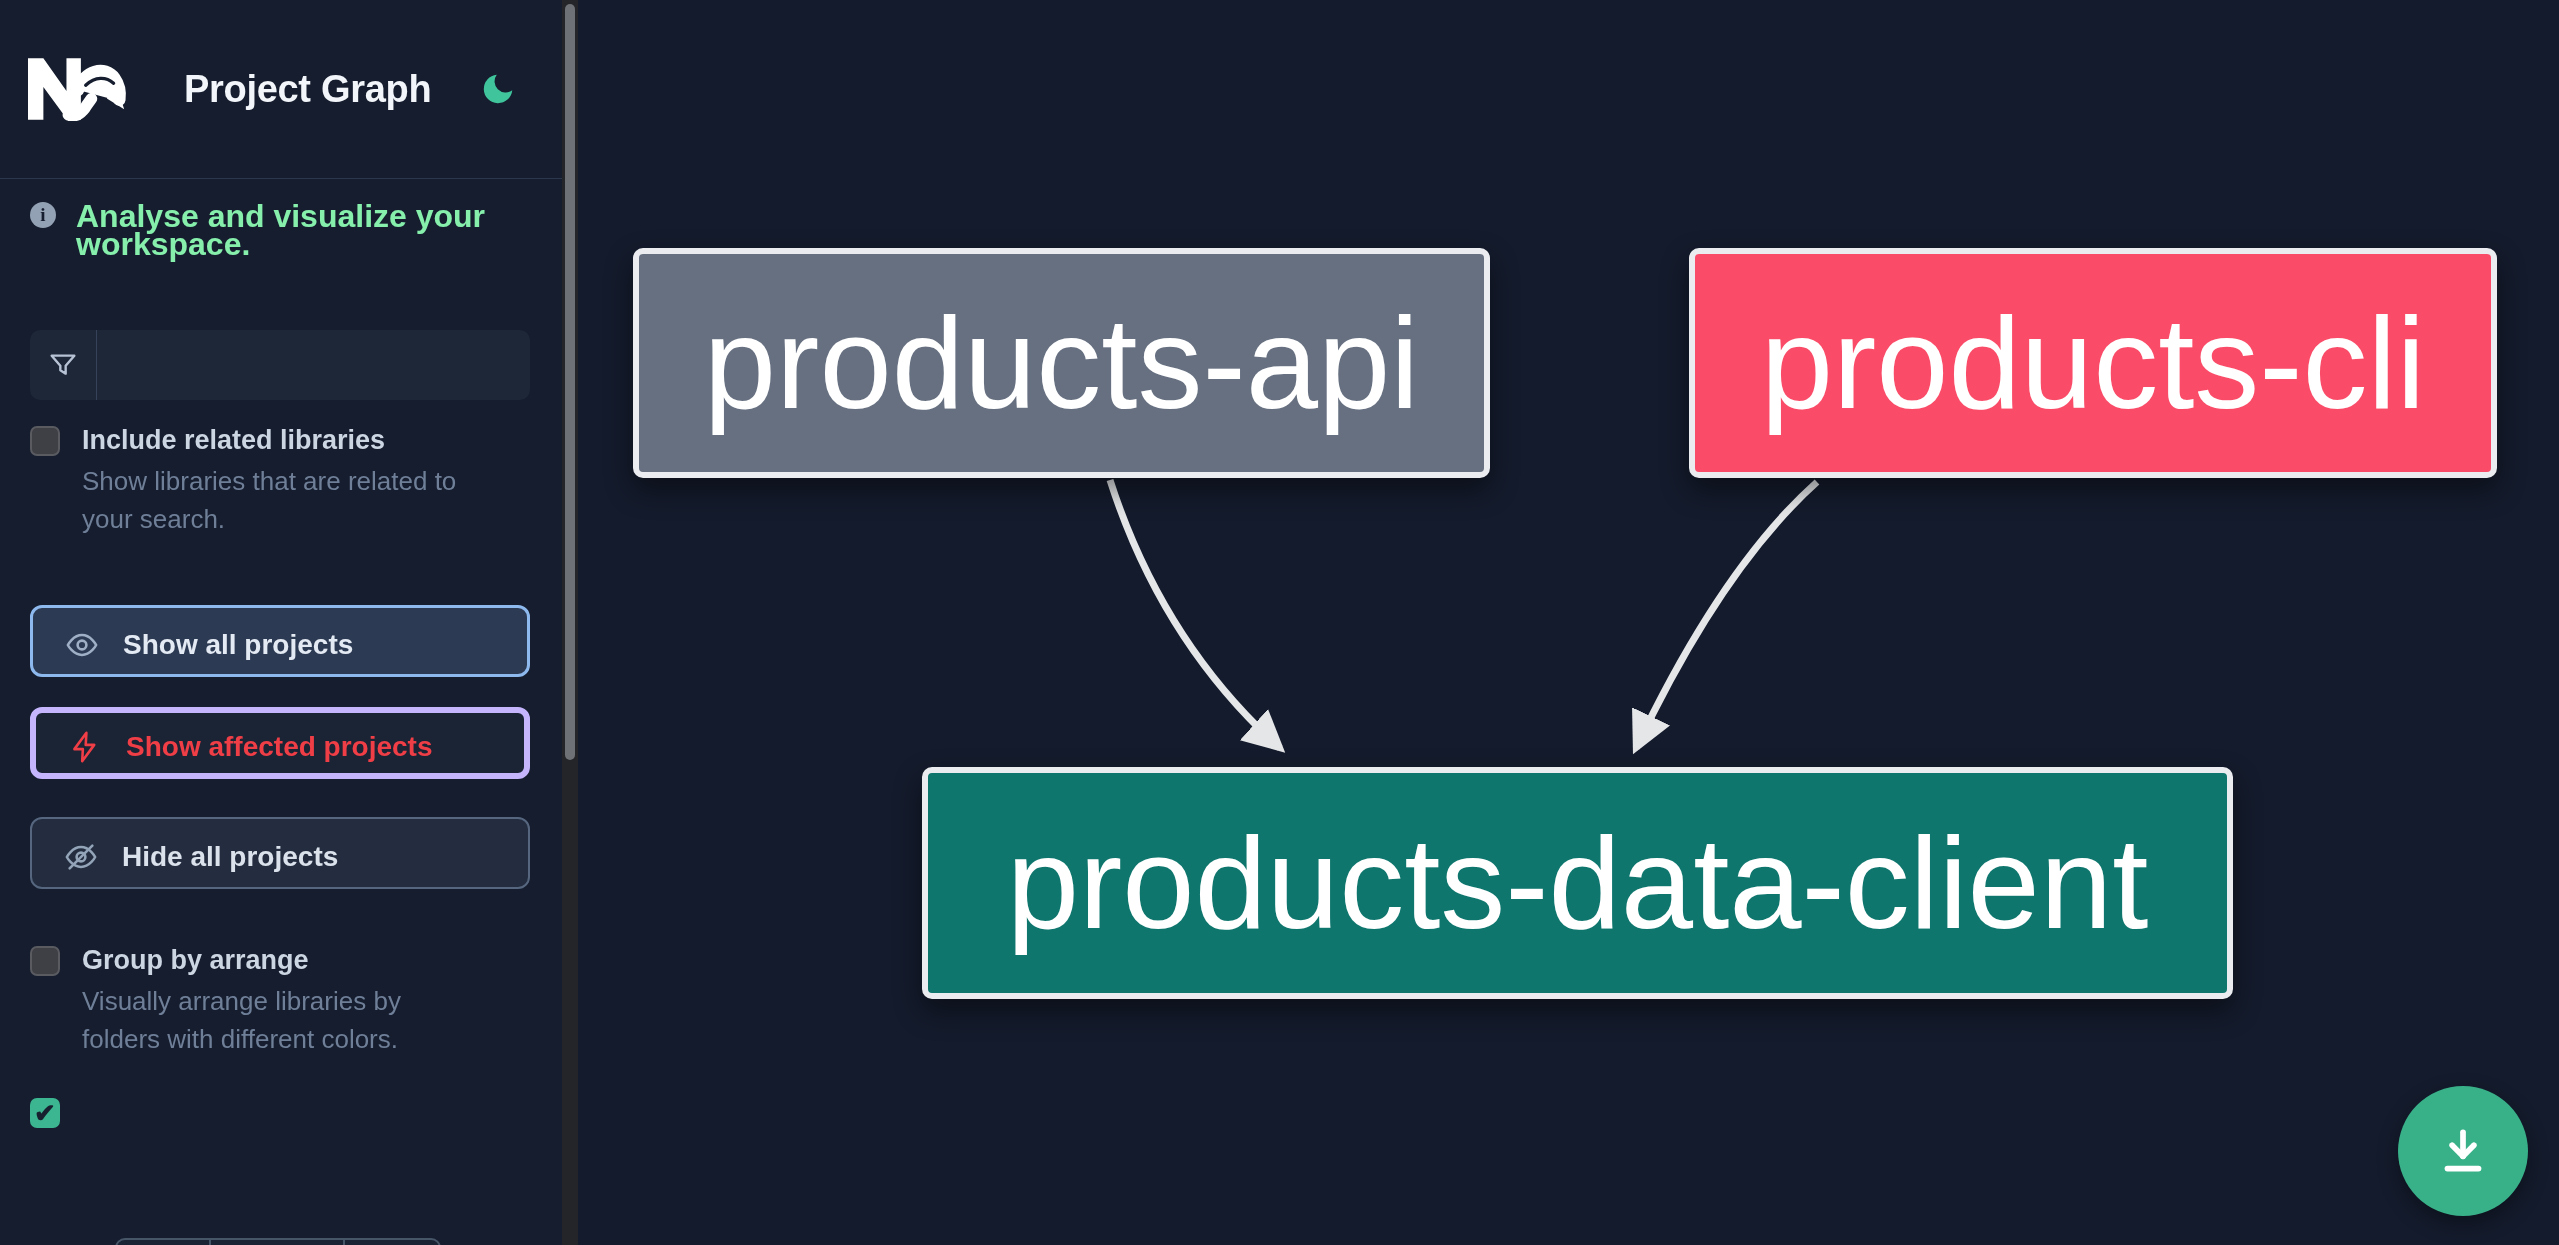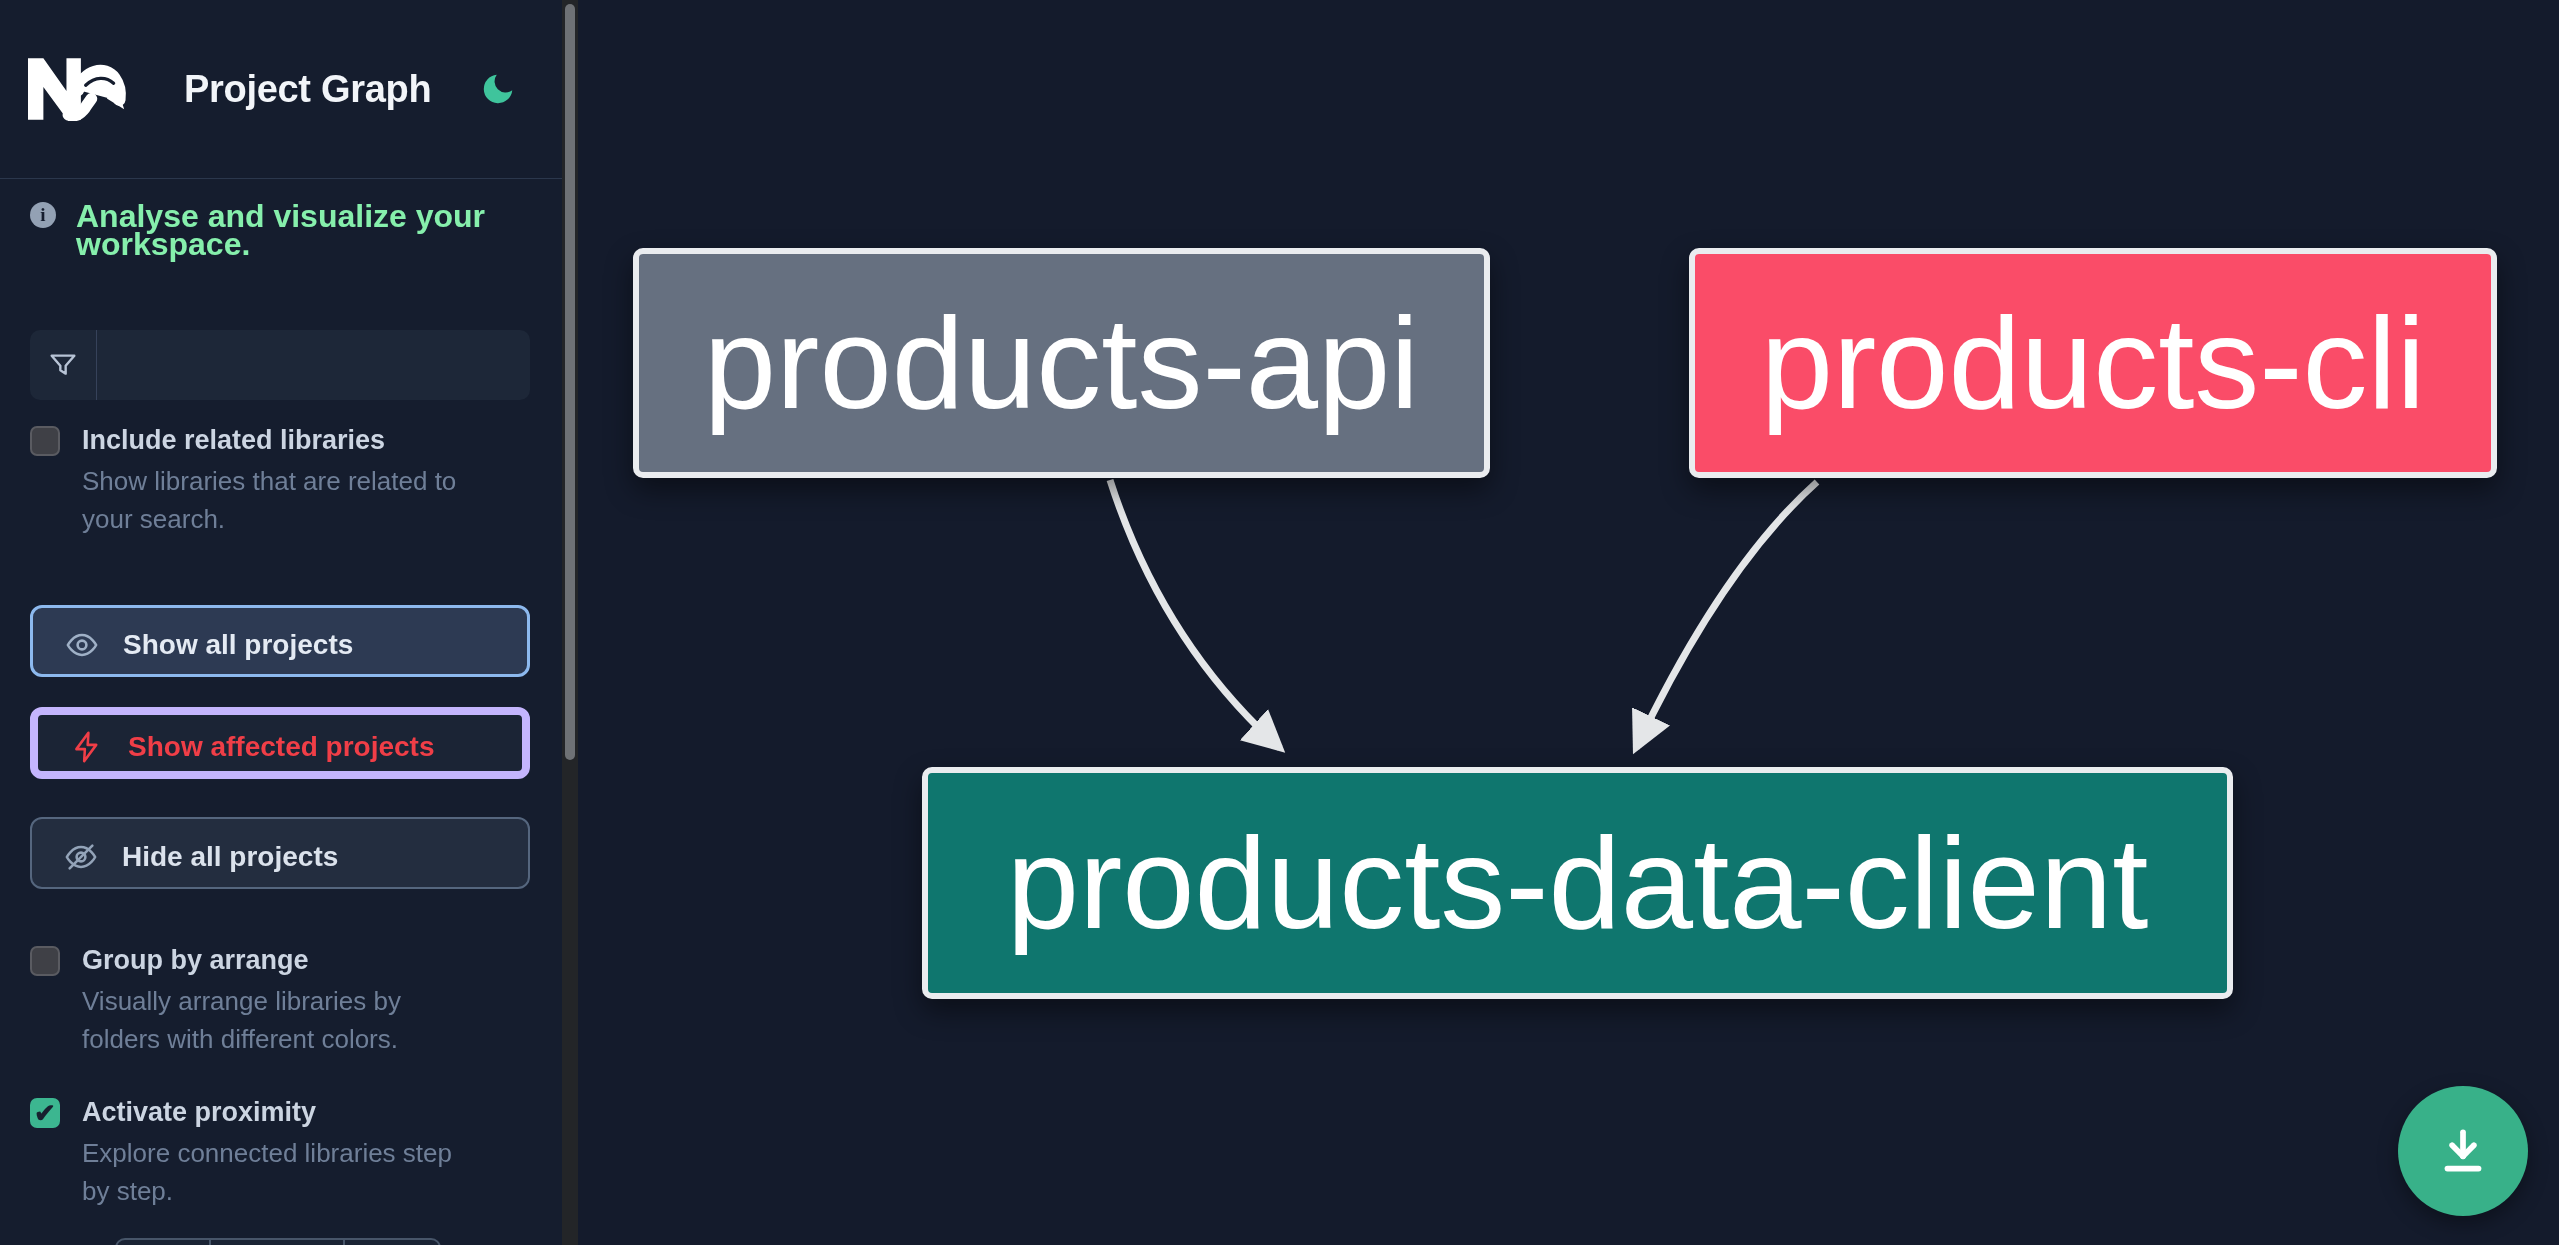--- a/index.html
+++ b/index.html
@@ -38,21 +38,21 @@
   .cbox.checked{background:#3cb690;border-color:#3cb690;}
   .cbox.checked .mark{display:block;}
   .tg-label{font-size:27px;font-weight:700;color:#ccd5e2;line-height:32px;}
   .tg-desc{font-size:26px;font-weight:400;color:#6f7f98;line-height:38px;margin-top:6px;max-width:390px;}
 
   .sb-btn{position:absolute;left:30px;width:500px;height:72px;box-sizing:border-box;border-radius:12px;
           display:flex;align-items:center;padding:8px 0 0 32px;cursor:pointer;
           font-family:"Liberation Sans",sans-serif;font-size:28px;font-weight:700;}
   .sb-btn .bic{width:34px;height:34px;margin-right:24px;flex:0 0 auto;}
   .btn-showall{top:605px;background:#2d3a53;border:3px solid #8db9ee;color:#e4eaf3;}
-  .btn-affected{top:707px;background:#1b2435;border:8px solid #c4b5fd;color:#f03e47;}
+  .btn-affected{top:707px;background:#1b2435;border:6px solid #c4b5fd;color:#f03e47;}
   .btn-hideall{top:817px;background:#232d3f;border:2px solid #55667e;color:#dbe2ec;}
 
   .depth{position:absolute;left:115px;top:1238px;width:326px;height:50px;box-sizing:border-box;
          border:2px solid #475569;border-radius:10px 10px 0 0;background:#1a2334;
          display:grid;grid-template-columns:94px 1fr 94px;}
   .depth .seg{border-right:2px solid #475569;} .depth .seg:last-child{border-right:none;}
 
   
   .scrollbar{position:absolute;left:562px;top:0;width:16px;height:1245px;background:#232528;}
   .scroll-thumb{position:absolute;left:3px;top:4px;width:10px;height:756px;border-radius:6px;background:#6e7175;cursor:pointer;}
@@ -142,24 +142,20 @@
     <span>
       <div class="tg-label">Group by arrange</div>
       <div class="tg-desc">Visually arrange libraries by folders with different colors.</div>
     </span>
   </div>
 
   <div class="toggle tg-prox">
     <span class="cbox checked">
         <span class="mark">✔</span>
       </span>
-    <span>
-      <div class="tg-label">Activate proximity</div>
-      <div class="tg-desc">Explore connected libraries step by step.</div>
-    </span>
   </div>
 
   <div class="depth">
     <span class="seg"></span>
     <span class="seg"></span>
     <span class="seg"></span>
   </div>
 </div>
 
 <div class="scrollbar">

